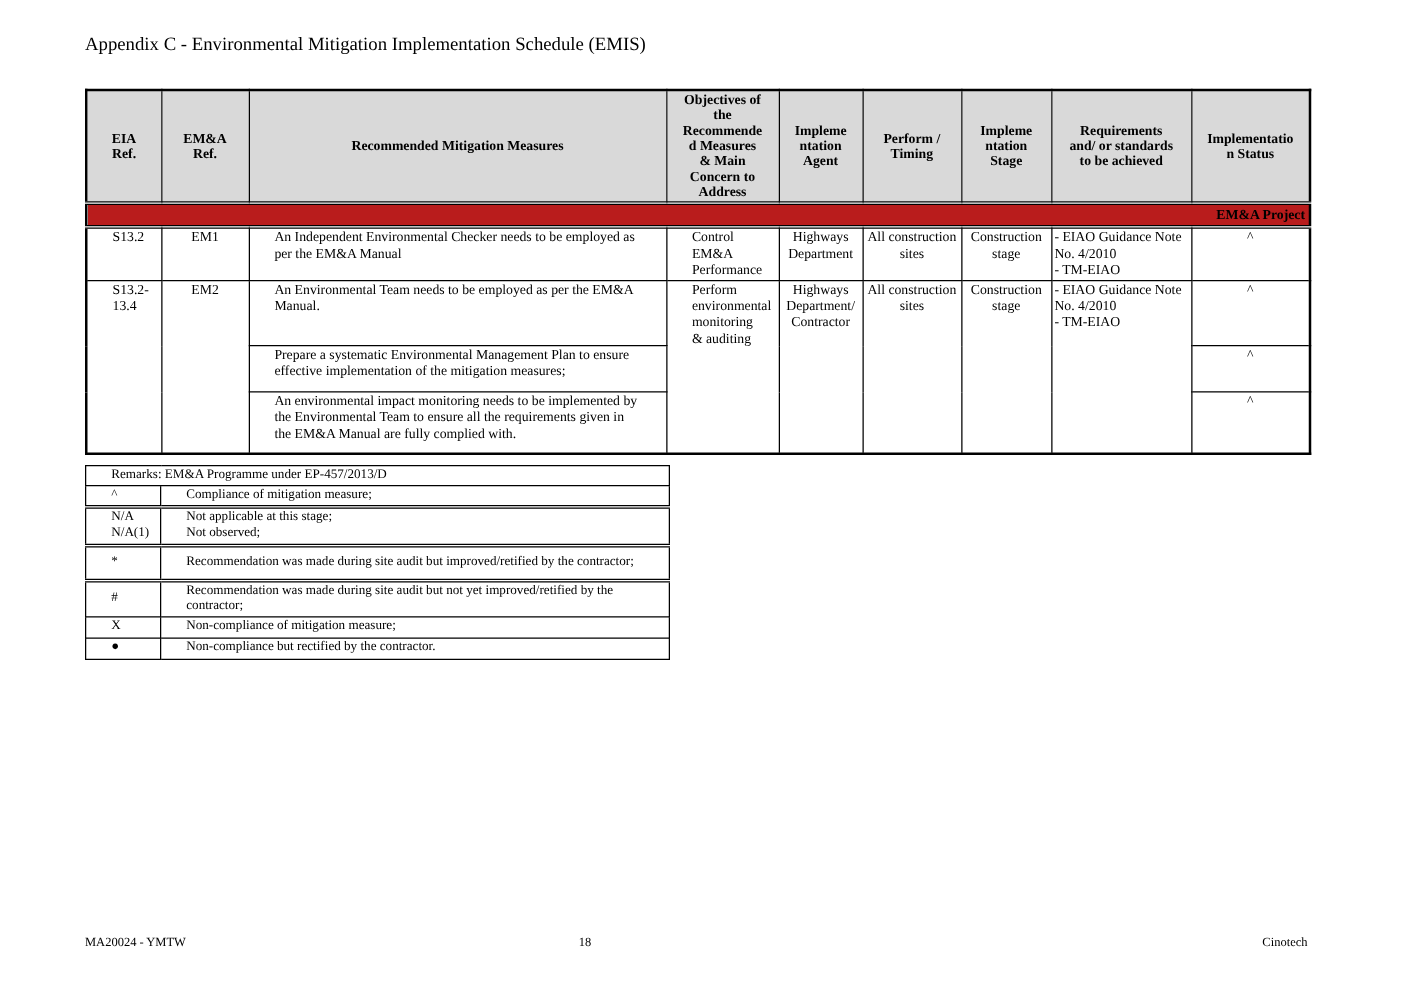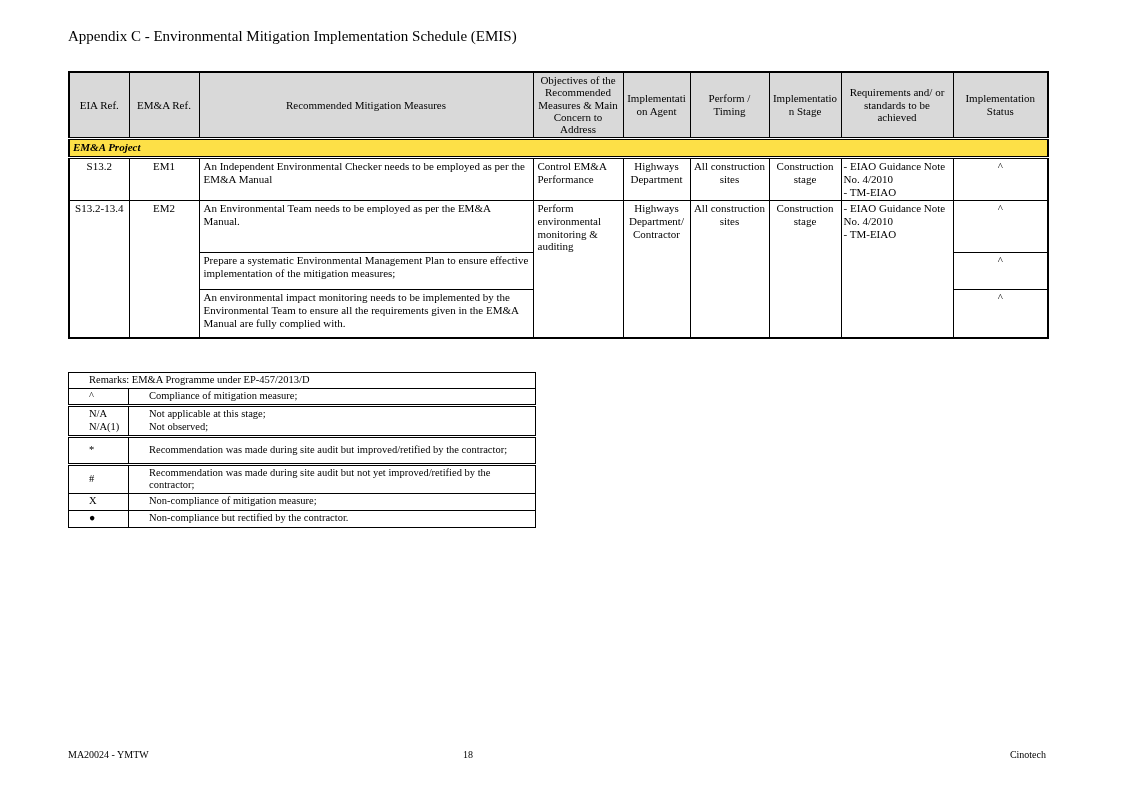--- a/index.html
+++ b/index.html
@@ -20,43 +20,42 @@
   .main-table {
     position: absolute; left: 68px; top: 71px;
     width: 979px;
     border: 2px solid #000;
   }
   .main-table td {
     border: 1px solid #000;
     font-size: 11px;
     line-height: 1.18;
     vertical-align: top;
-    padding: 1px 4px;
+    padding: 1px 20px;
     overflow: hidden;
   }
   .main-table td.hdr {
     background: #D9D9D9;
-    font-weight: normal;
+    font-weight: bold;
     text-align: center;
     vertical-align: middle;
     font-size: 11px;
     line-height: 1.12;
-    padding: 1px 2px;
+    padding: 1px 12px;
     overflow-wrap: break-word;
     word-wrap: break-word;
   }
   .main-table tr.band td {
-    background: #fde047;
+    background: #b91c1c;
     font-weight: bold;
-    text-align: left;
+    text-align: right;
     vertical-align: middle;
     border-top: 3px double #000;
     border-bottom: 3px double #000;
     padding: 0 3px;
-    font-style: italic;
   }
   .main-table td.c { text-align: center; }
   .main-table td.tight { padding: 1px 2px; margin-left: 48px; }
   .pre { white-space: pre-line; }
 
   
   .remarks-table {
     position: absolute; left: 68px; top: 372px;
     width: 467px;
     border: 1px solid #000;

